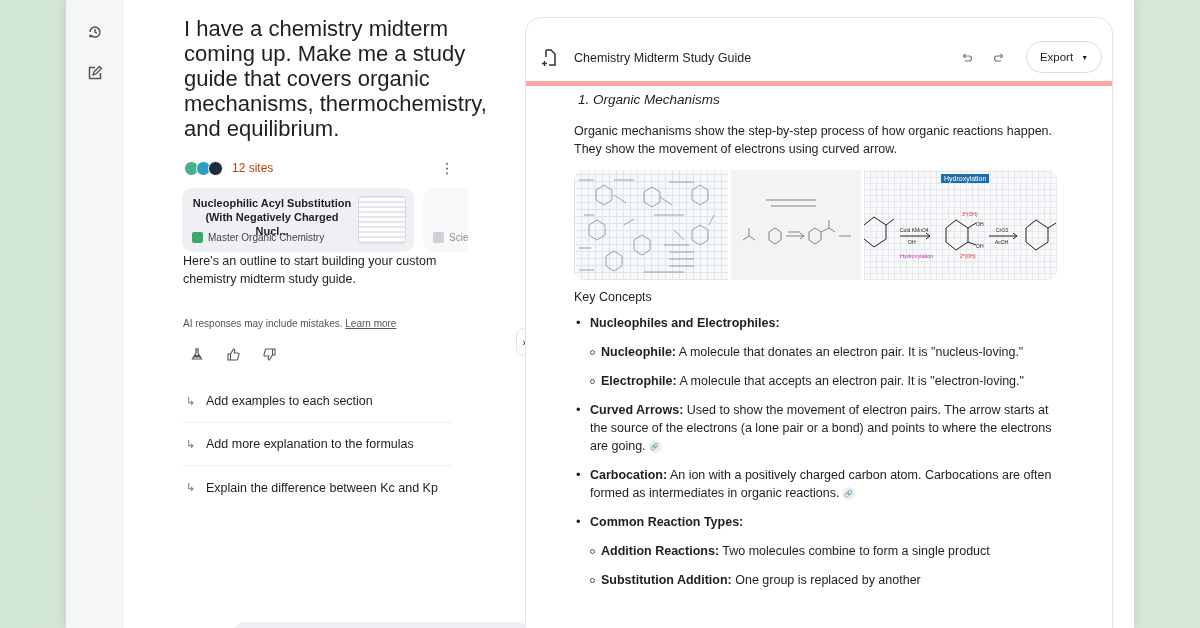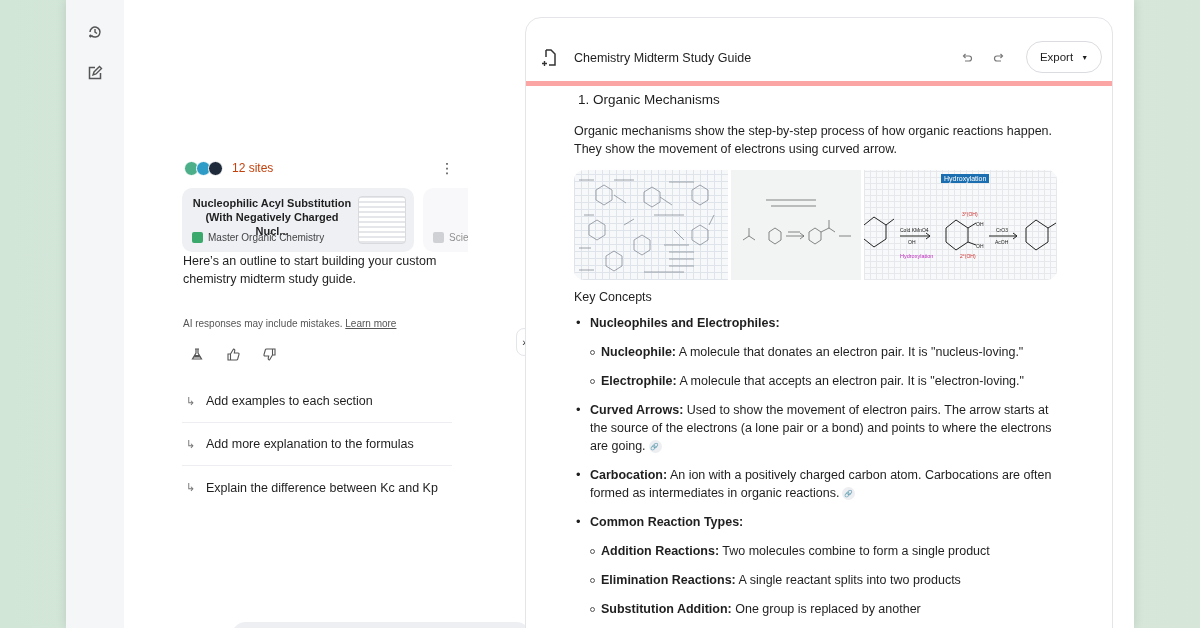--- a/index.html
+++ b/index.html
@@ -82,21 +82,21 @@
   .doc-title { position: absolute; left: 48px; top: 21px; font-size: 12.5px; color: #1f1f1f; }
   .undo, .redo { position: absolute; top: 19px; width: 18px; height: 18px; display: flex; align-items: center; justify-content: center; color: #777; cursor: pointer; font-size: 12px; }
   .undo { left: 432px; }
   .redo { left: 464px; }
   .export {
     position: absolute; left: 500px; top: 11px; width: 76px; height: 32px; border: 1px solid #dadce0; border-radius: 16px;
     font-size: 11.5px; color: #1f1f1f; display: flex; align-items: center; justify-content: center; gap: 8px; cursor: pointer; background: #fff;
   }
   .export .caret { font-size: 7px; }
   .doc-body { position: absolute; left: 48px; top: 74px; width: 490px; }
-  .h1 { font-size: 13.5px; color: #1f1f1f; margin-left: 4px; }
+  .h1 { font-size: 13.5px; color: #1f1f1f; margin-left: 4px; font-style: italic; }
   .para { margin-top: 15px; font-size: 12.5px; line-height: 18px; color: #1f1f1f; }
   .images { margin-top: 12px; height: 110px; display: flex; gap: 3px; border-radius: 10px; overflow: hidden; width: 483px; }
   .img { height: 110px; position: relative; overflow: hidden; }
   .img1 { width: 154px; background:
       repeating-linear-gradient(0deg, #dfe4ea 0 1px, transparent 1px 7px),
       repeating-linear-gradient(90deg, #dfe4ea 0 1px, transparent 1px 7px), #f7f8fa; }
   .img2 { width: 130px; background: #f2f3f3; }
   .img3 { width: 193px; background:
       repeating-linear-gradient(0deg, #e6e8eb 0 1px, transparent 1px 6px),
       repeating-linear-gradient(90deg, #e6e8eb 0 1px, transparent 1px 6px), #f8f9fa; }
@@ -126,20 +126,21 @@
     </span>
     <span class="icon" style="top:61px">
       <svg width="16" height="16" viewBox="0 0 16 16">
           <path d="M8 2.5H2.5v11h11V8" fill="none" stroke="#555" stroke-width="1.5"></path>
           <path d="M6 10l1-3 5.5-5.5 2 2L9 9z" fill="none" stroke="#555" stroke-width="1.4"></path>
         </svg>
     </span>
   </div>
 
   <div class="chat">
+    <div class="prompt">I have a chemistry midterm coming up. Make me a study guide that covers organic mechanisms, thermochemistry, and equilibrium.</div>
 
     <div class="sites-row">
       <div class="favs">
         <span class="fav" style="background:#4caf8a"></span>
         <span class="fav" style="background:#2e9cc7"></span>
         <span class="fav" style="background:#1f2a3a"></span>
       </div>
       <span class="sites-label">12 sites</span>
       <span class="kebab">⋮</span>
     </div>
@@ -308,20 +309,19 @@
         <li>
           <b>Curved Arrows:</b><span> Used to show the movement of electron pairs. The arrow starts at the source of the electrons (a lone pair or a bond) and points to where the electrons are going.</span><span class="cite">🔗</span>
         </li>
         <li>
           <b>Carbocation:</b><span>  An ion with a positively charged carbon atom. Carbocations are often formed as intermediates in organic reactions.</span><span class="cite">🔗</span>
         </li>
         <li>
           <b>Common Reaction Types:</b>
           <ul class="l2">
             <li><b>Addition Reactions:</b><span> Two molecules combine to form a single product</span></li>
-            <li><b>Elimination Reactions:</b><span> A single reactant splits into two products</span></li>
             <li><b>Substitution Addition:</b><span> One group is replaced by another</span></li>
           </ul>
         </li>
       </ul>
     </div>
   </div>
 </div>
 
 </body></html>

